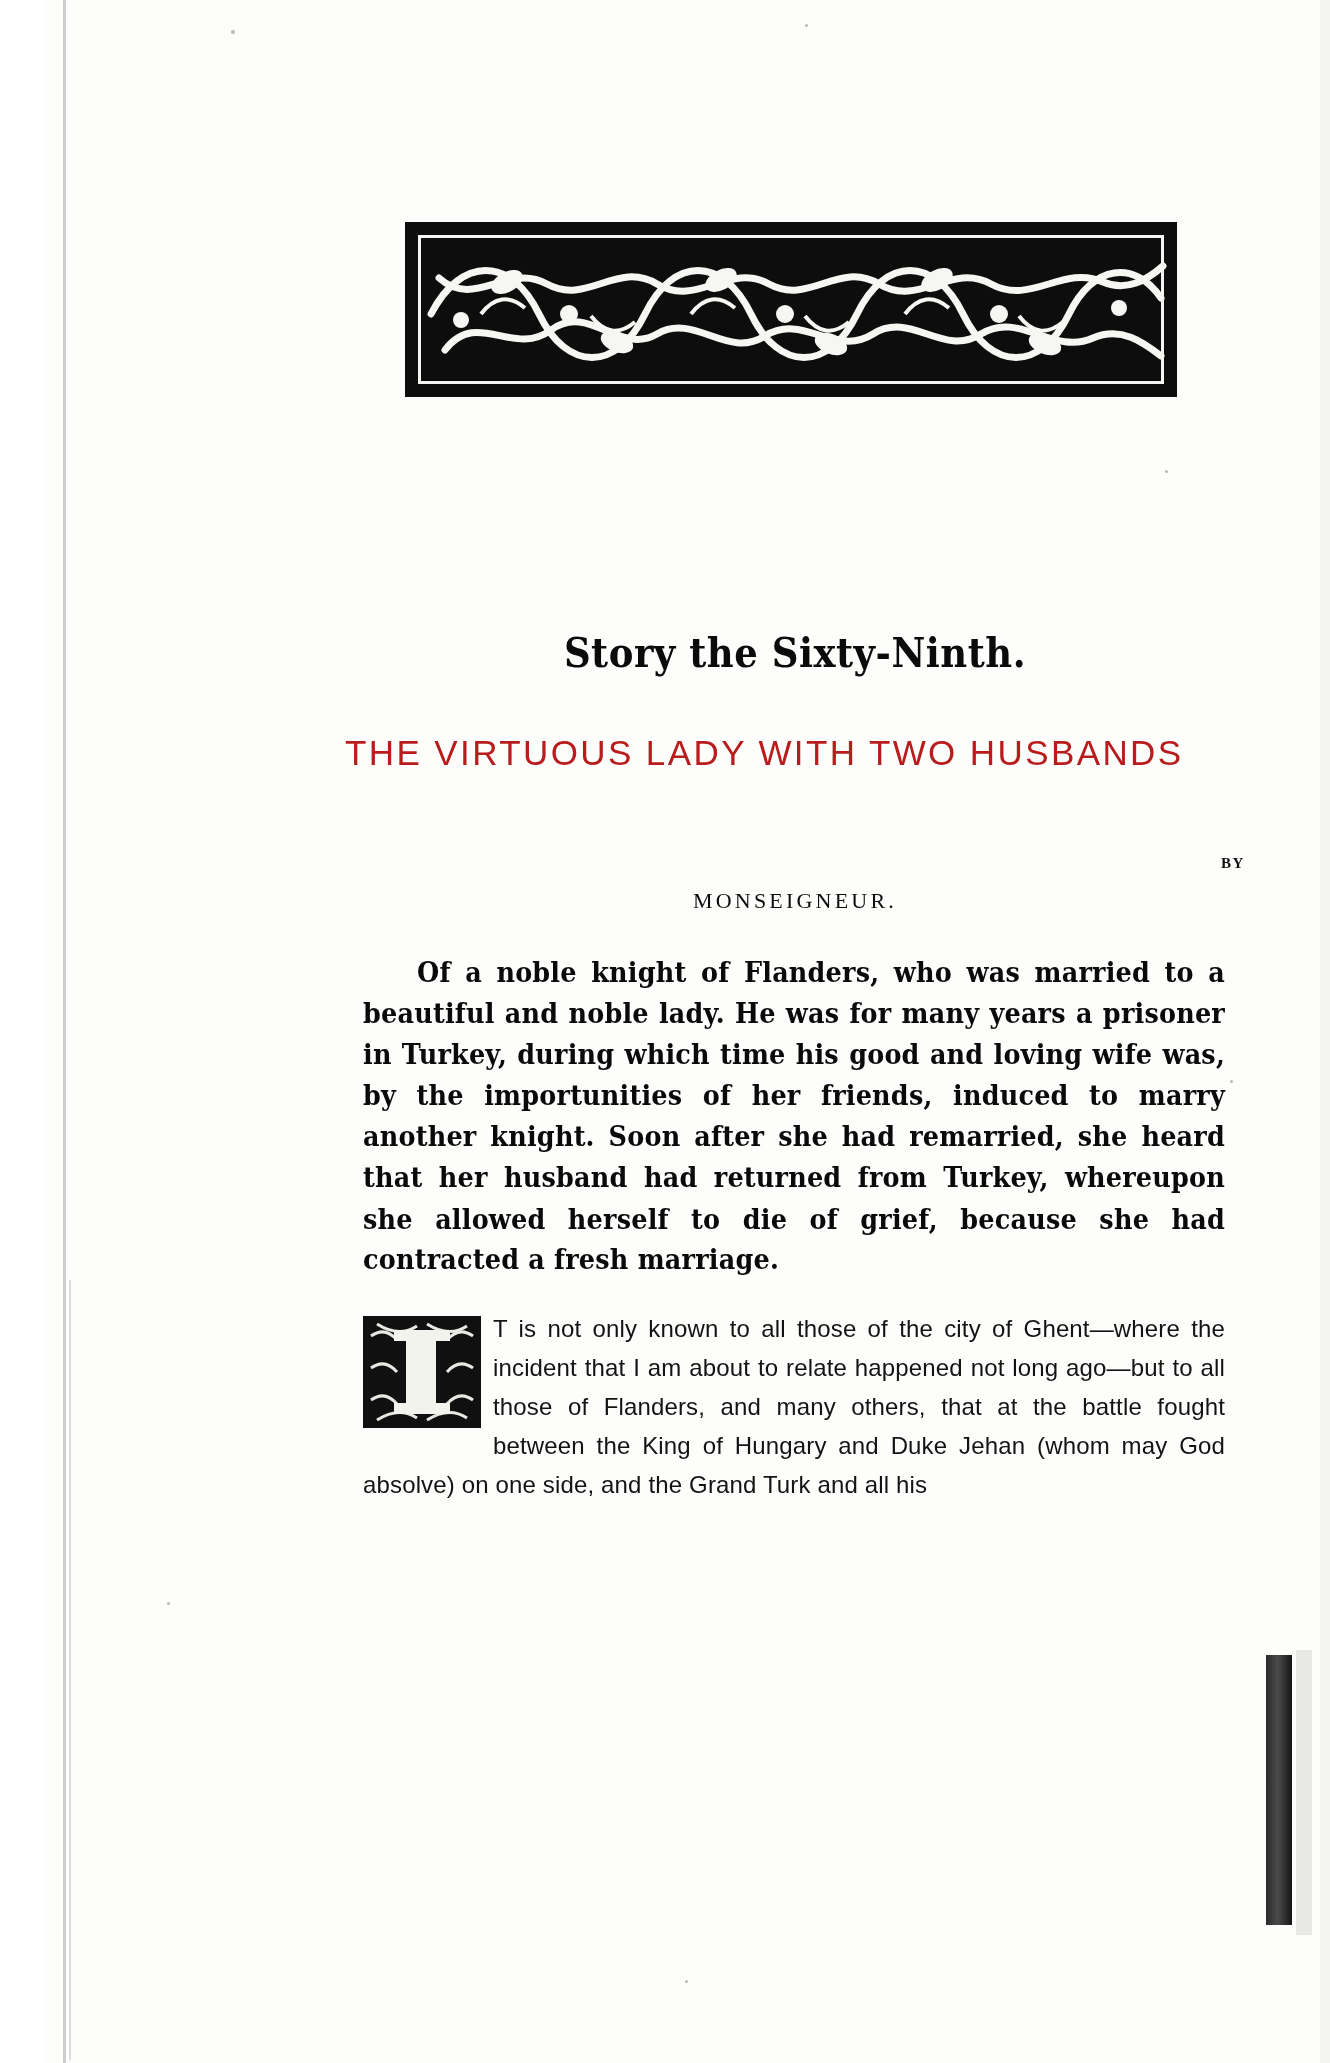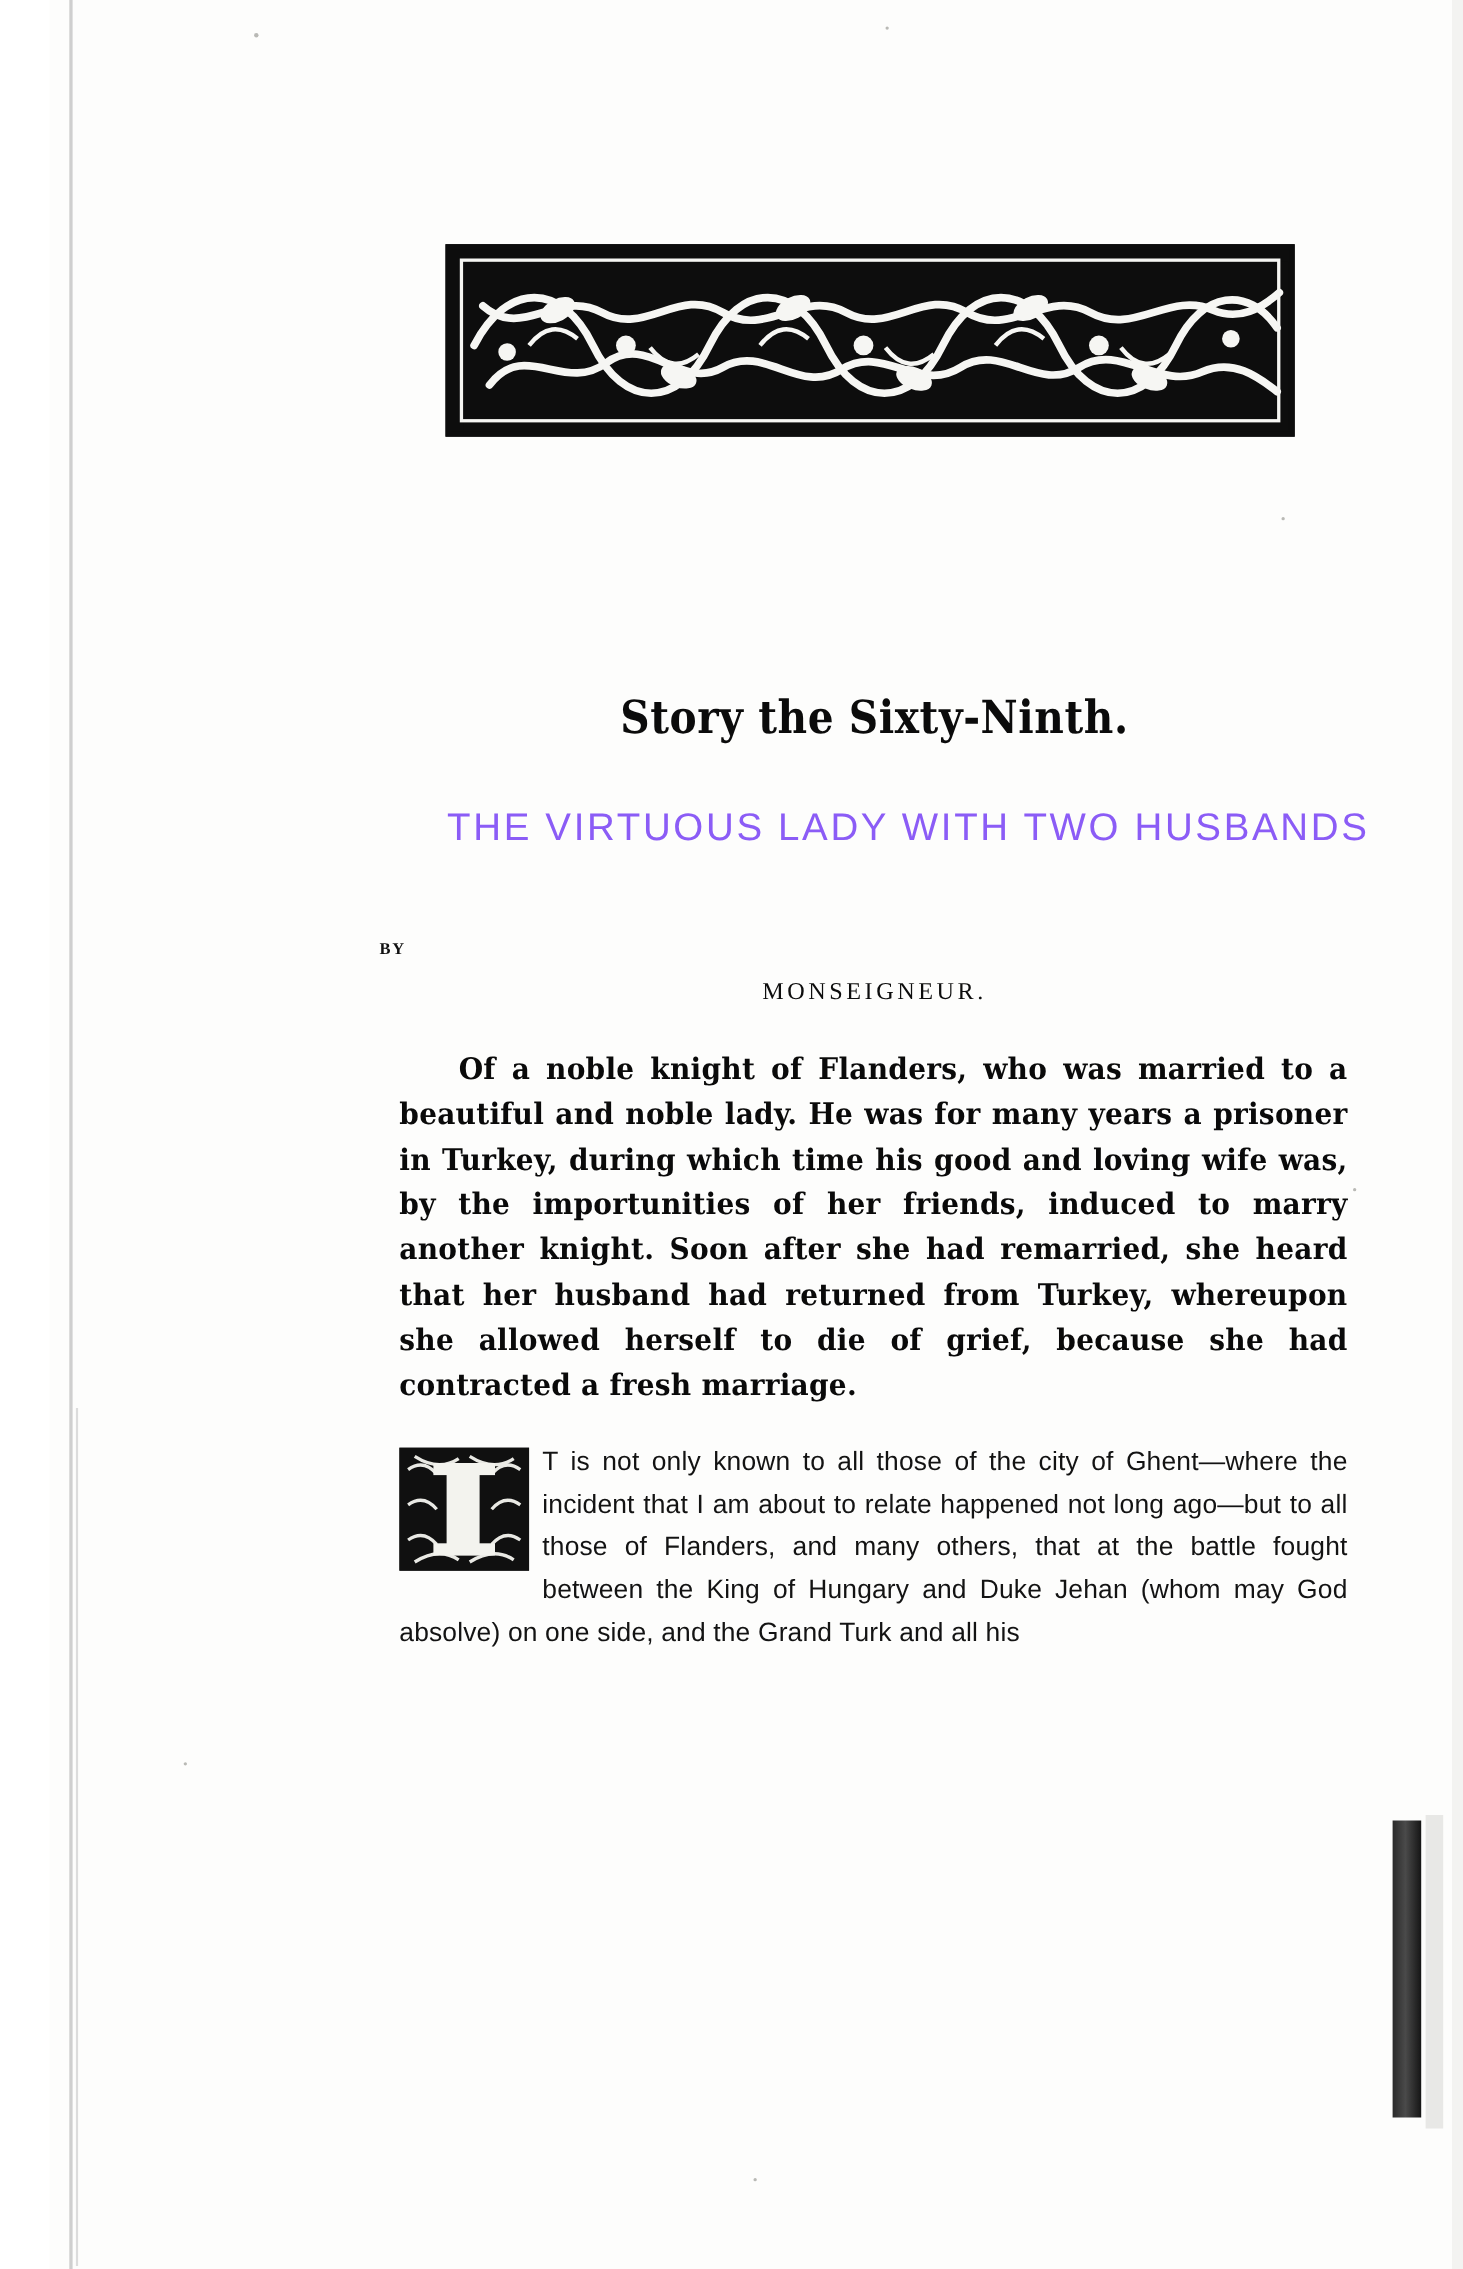--- a/index.html
+++ b/index.html
@@ -112,33 +112,33 @@
     font-size: 37px;
     letter-spacing: 0.5px;
     color: #0b0b0b;
     transform: scaleY(1.12);
   }
   .title {
     position: absolute;
     left: 0;
     top: 728px;
     width: 900px;
-    text-align: right;
+    text-align: left;
     font-family: "Liberation Sans", sans-serif;
     font-size: 35px;
     letter-spacing: 2.4px;
     line-height: 1.42;
-    color: #8b5cf6;
+    color: #b91c1c;
   }
   .by-line {
     position: absolute;
     left: 0;
     top: 855px;
     width: 900px;
-    text-align: left;
+    text-align: right;
     font-family: "Liberation Serif", serif;
     font-size: 15px;
     letter-spacing: 1.6px;
     font-weight: bold;
     color: #111;
   }
   .author {
     position: absolute;
     left: 0;
     top: 888px;

